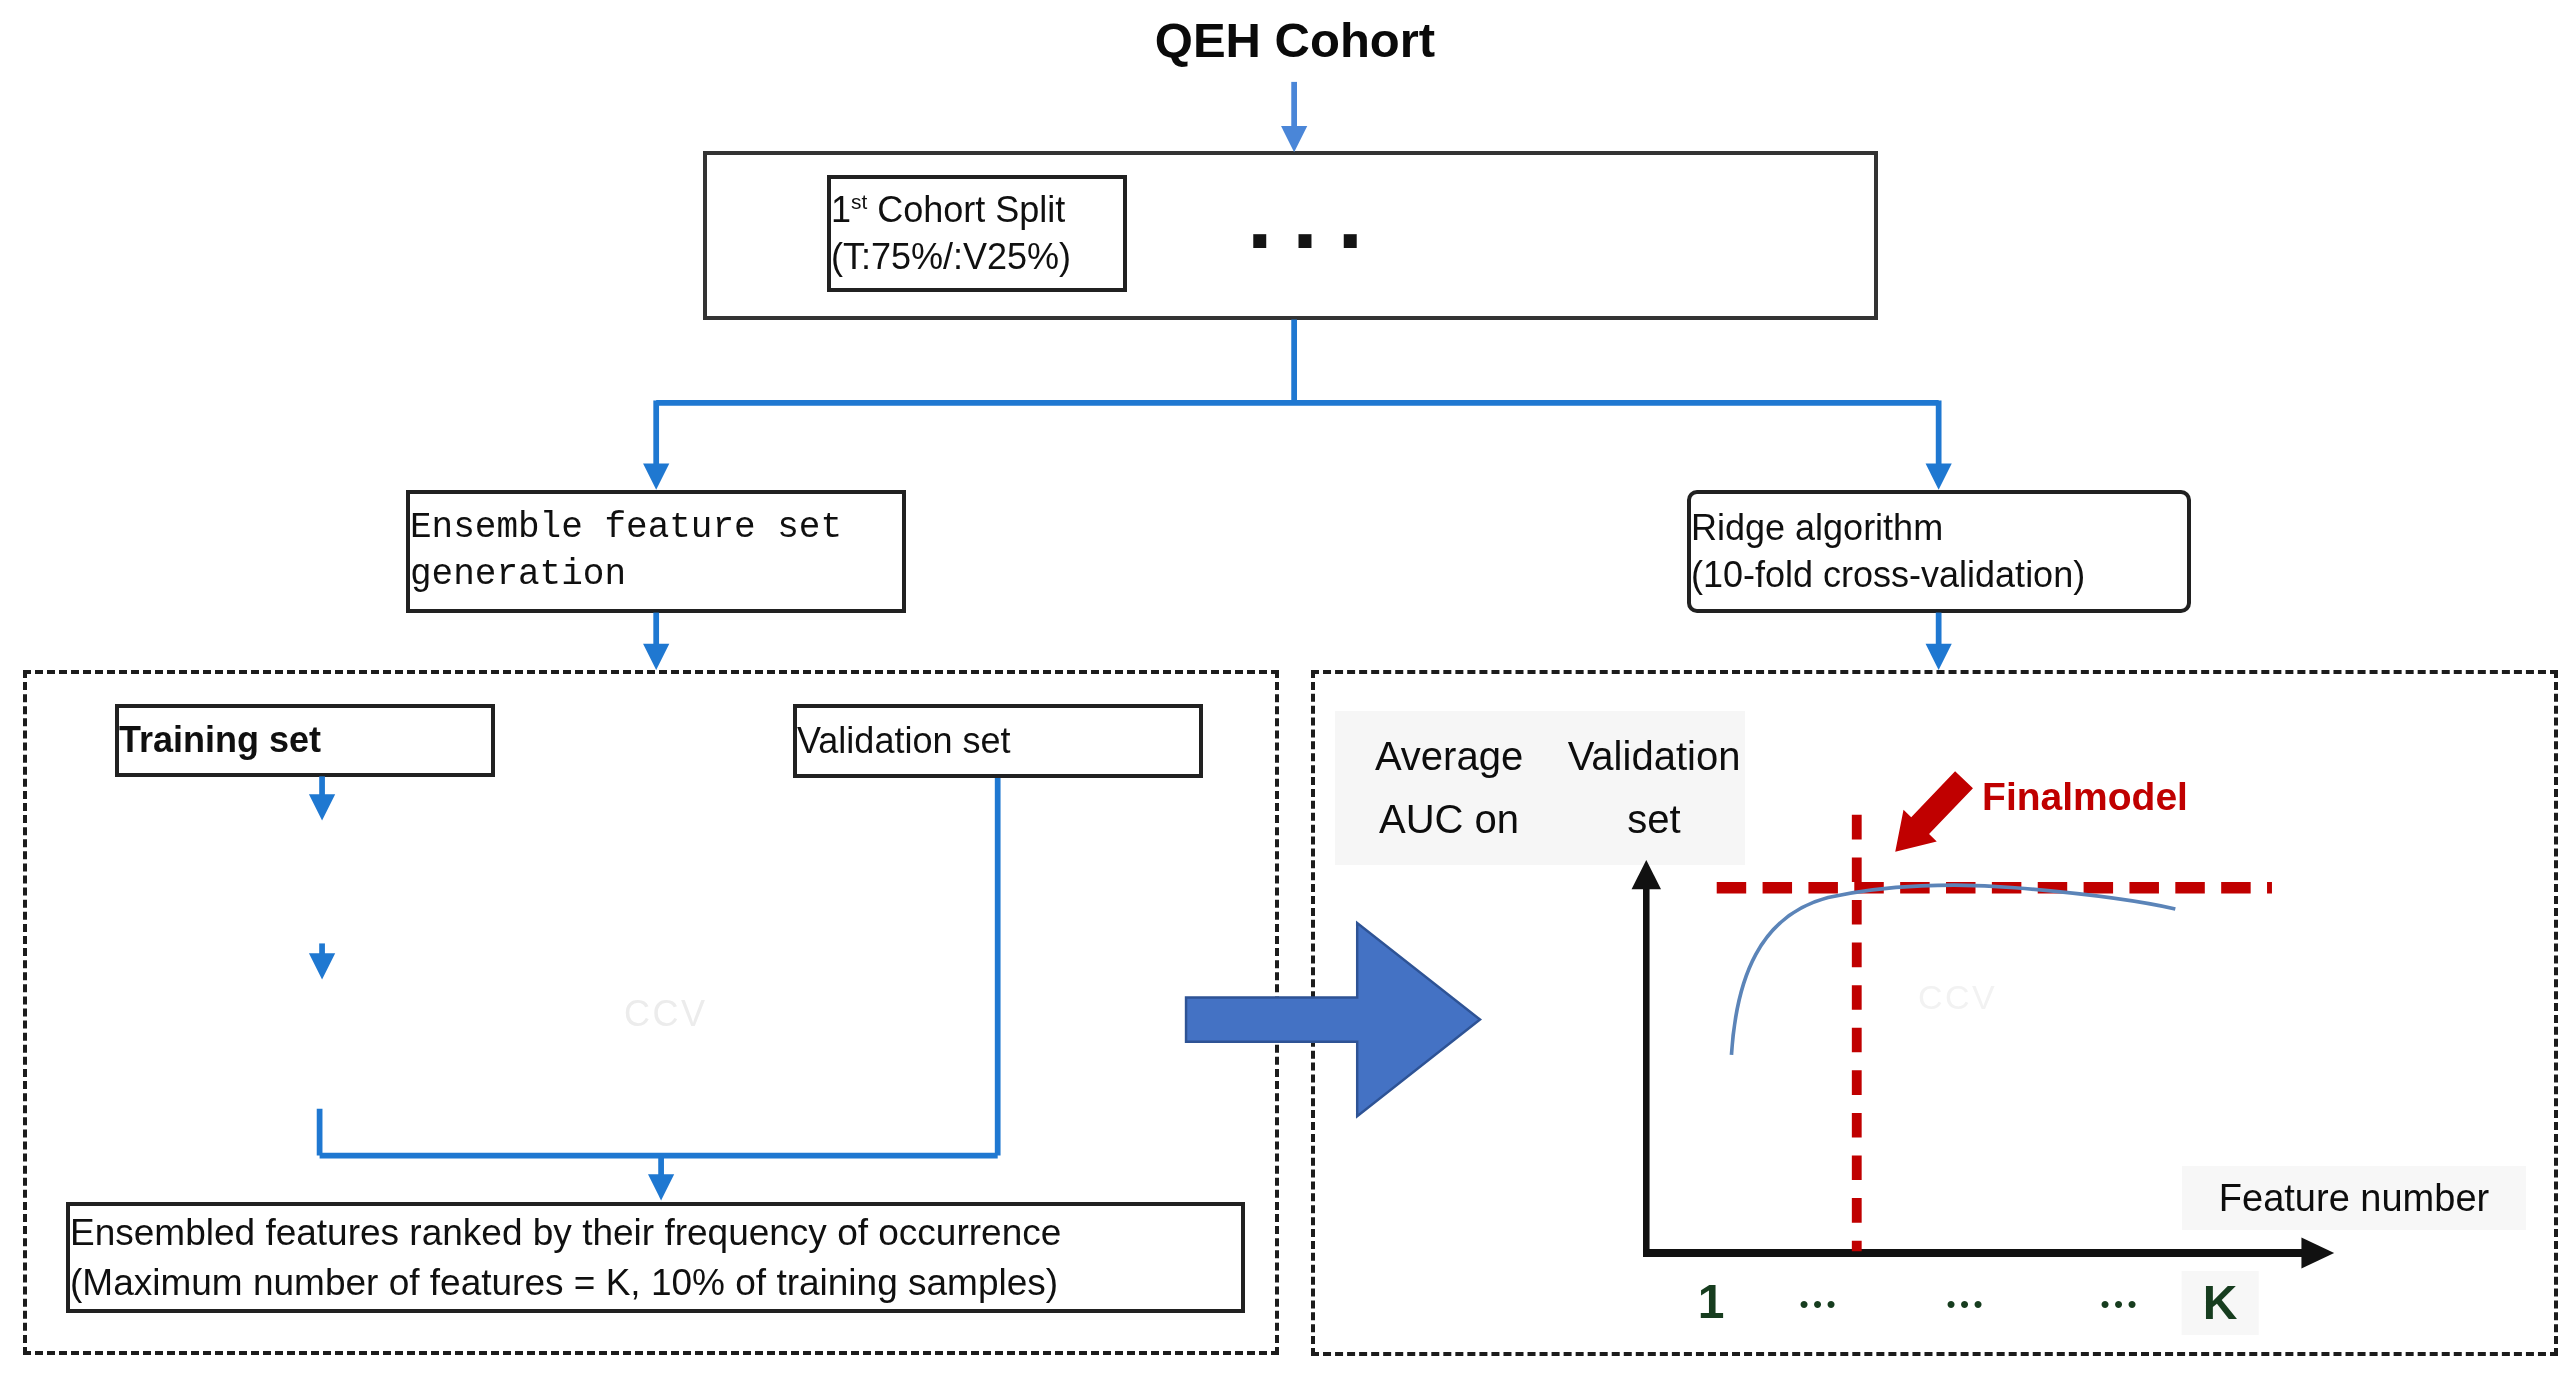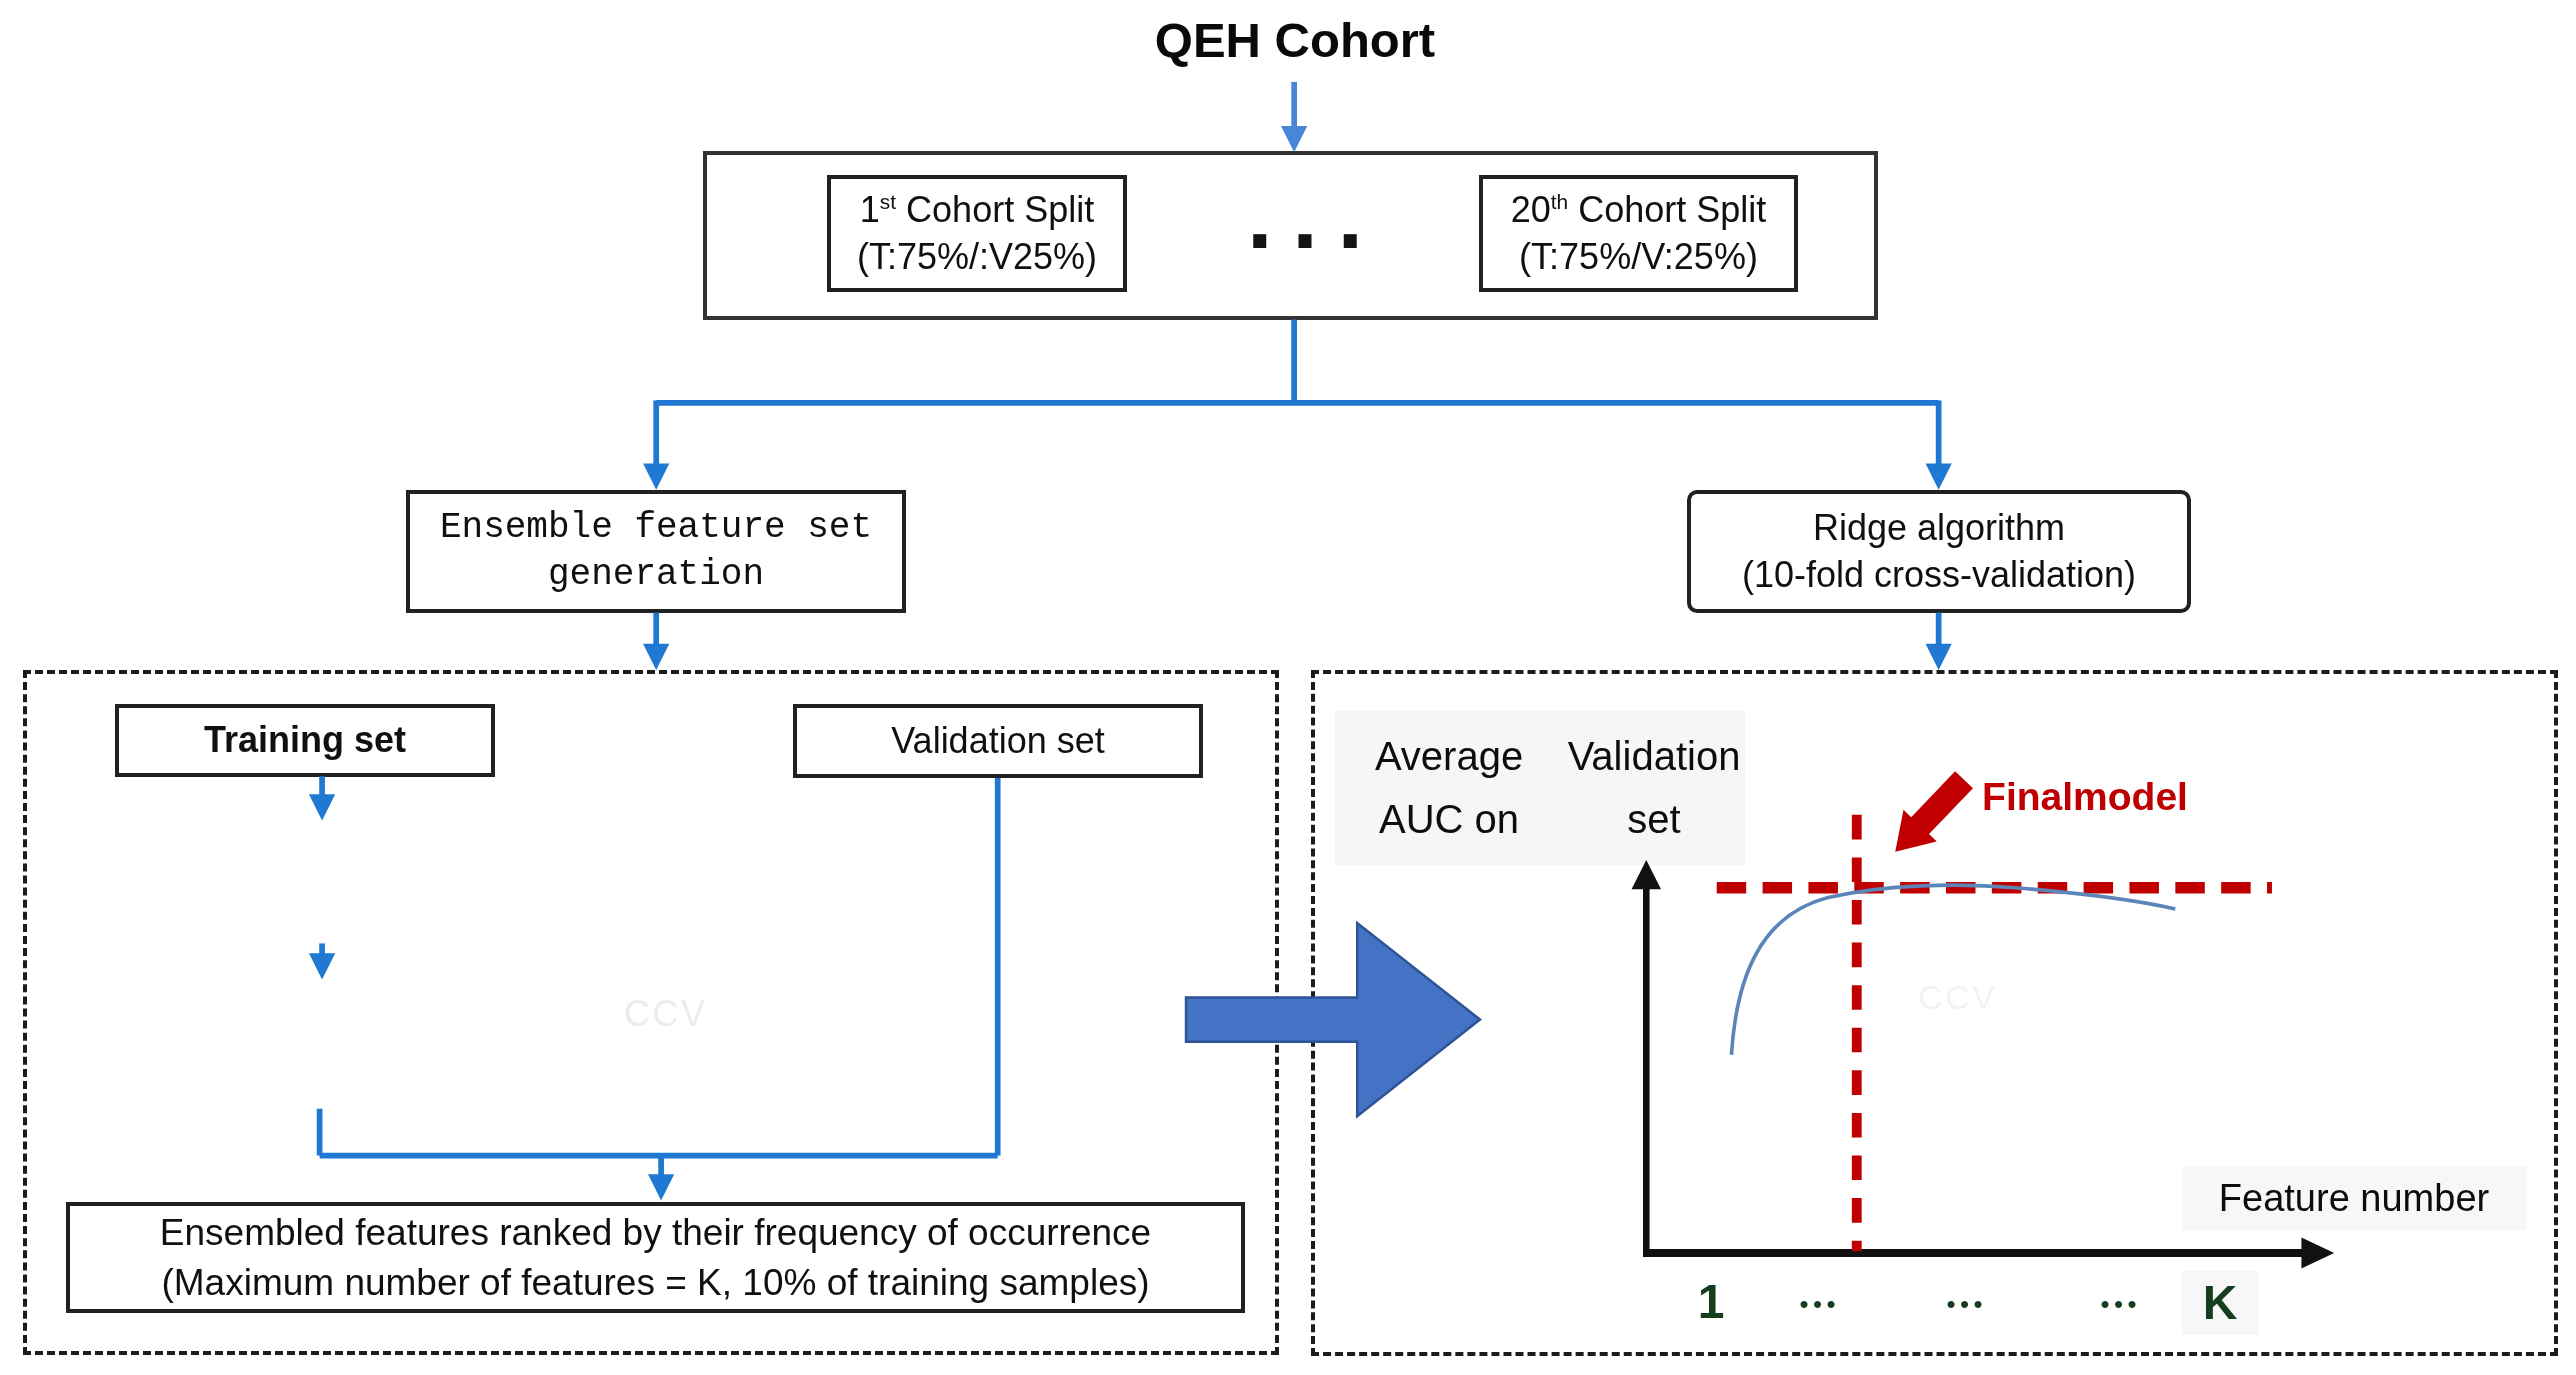--- a/index.html
+++ b/index.html
@@ -7,21 +7,21 @@
     position:relative;
     width:2576px;height:1375px;
     background:#ffffff;
     font-family:"Liberation Sans","DejaVu Sans",sans-serif;
     color:#111111;
     overflow:hidden;
   }
   .box{
     position:absolute;box-sizing:border-box;
     background:#ffffff;border:4.1px solid #212121;
-    display:flex;flex-direction:column;align-items:center;justify-content:center;
+    display:flex;flex-direction:column;align-items:flex-start;justify-content:center;
     text-align:center;font-size:36px;line-height:1.3;color:#101010;
     z-index:3;
   }
   .dashed-panel{
     position:absolute;box-sizing:border-box;
     border:4.1px dashed #1c1c1c;background:transparent;z-index:1;
   }
   .title{
     position:absolute;text-align:center;font-weight:bold;font-size:49px;color:#0a0a0a;z-index:3;
   }
@@ -60,24 +60,20 @@
 
   <div class="box" style="left:703px;top:151px;width:1175px;height:169px;border-width:4.9px;border-color:#333333;"></div>
 
   <div class="box" style="left:827px;top:175px;width:300px;height:117px;z-index:4;">
     <div><span>1</span><sup>st</sup><span> Cohort Split</span></div>
     <div>(T:75%/:V25%)</div>
   </div>
 
   <div class="ellipsis" style="left:1233px;top:170px;width:164px;text-align:center;">...</div>
 
-  <div class="box" style="left:1479px;top:175px;width:319px;height:117px;z-index:4;">
-    <div><span>20</span><sup>th</sup><span> Cohort Split</span></div>
-    <div>(T:75%/V:25%)</div>
-  </div>
 
   <div class="box" style="left:406px;top:490px;width:500px;height:123px;font-family:Liberation Mono, monospace;">
     <div>Ensemble feature set</div>
     <div>generation</div>
   </div>
 
   <div class="box" style="left:1687px;top:490px;width:504px;height:123px;border-radius:10px;">
     <div>Ridge algorithm</div>
     <div>(10-fold cross-validation)</div>
   </div>

